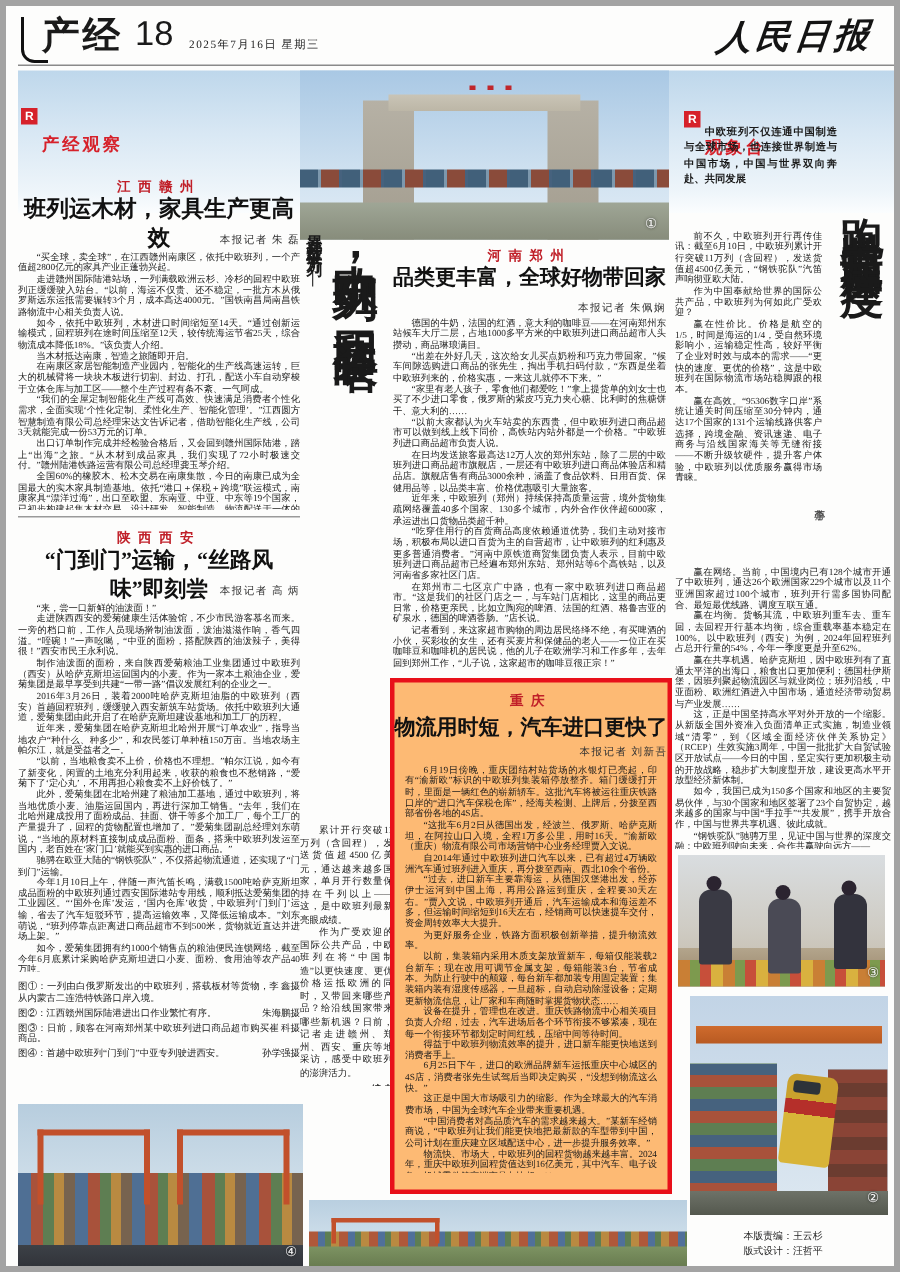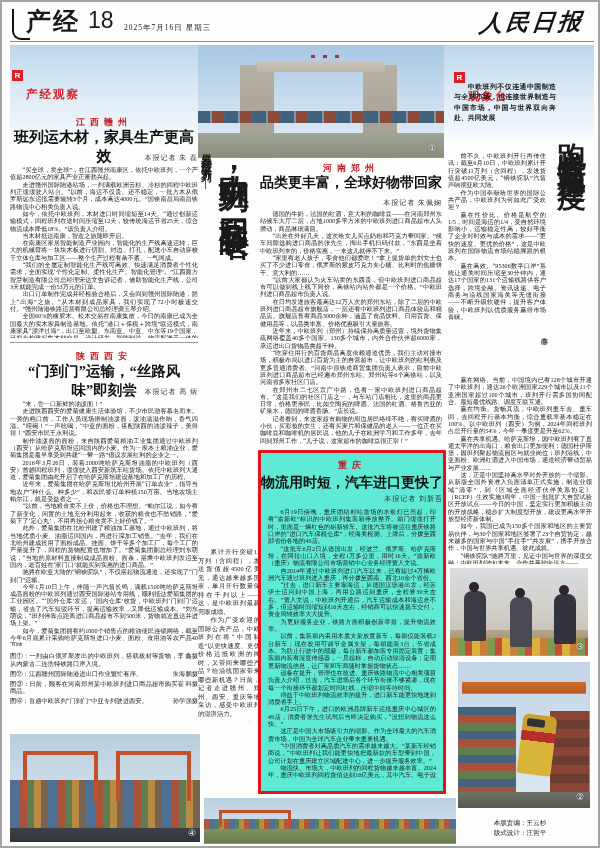--- a/index.html
+++ b/index.html
@@ -1,17 +1,17 @@
 <!DOCTYPE html>
 <html><head>
 <meta charset="utf-8">
 <style>
   html,body{margin:0;padding:0;background:#e9e9e7;}
   #page{position:relative;width:600px;height:848px;background:#fdfdfc;margin:0 auto;
-        overflow:hidden;border:2px solid #a3a3a3;box-sizing:border-box;
+        overflow:hidden;border:4px solid #a3a3a3;box-sizing:border-box;
         font-family:"Liberation Serif","DejaVu Serif",serif;color:#1a1a1a;}
   .abs{position:absolute;}
   
   .bracket{left:10px;top:7px;width:16px;height:29px;border-left:2px solid #111;
            border-bottom:2px solid #111;border-bottom-left-radius:9px;}
   .sec-name{left:24px;top:3px;font-family:"Liberation Sans",sans-serif;font-weight:bold;
             font-size:25px;letter-spacing:2px;}
   .page-no{left:86px;top:5px;font-family:"Liberation Sans",sans-serif;font-size:23px;}
   .page-date{left:122px;top:21px;font-size:7.5px;color:#222;letter-spacing:1px;}
   .masthead{right:14px;top:5px;font-weight:bold;font-style:italic;font-size:23px;
@@ -86,21 +86,21 @@
       linear-gradient(180deg,#c2d4e6,#dde8f1);}
   .photo-train::before{content:'';position:absolute;left:47%;top:36%;width:34px;height:60px;
       background:linear-gradient(180deg,#caa12d 0 28%,#b52f2a 28% 44%,#d8b438 44%);
       border-radius:6px 6px 3px 3px;transform:rotate(7deg);}
   .photo-train::after{content:'';position:absolute;left:52%;top:39%;width:18px;height:8px;
       background:#2e3339;border-radius:2px;transform:rotate(7deg);}
   .pm{color:#f8f8f8;font-size:9px;text-shadow:0 0 2px #222;font-family:"DejaVu Sans",sans-serif;}
   
   .a2rule{left:8px;top:340px;width:188px;height:1px;background:#9a9a9a;}
   .redbox{left:256px;top:448px;width:188px;height:344px;border:3px solid #e8101a;
-          background:#5eead4;box-sizing:border-box;}
+          background:#fdba74;box-sizing:border-box;}
   .redbox .loc{margin-top:6px;}
   .redbox .hl{font-size:14px;margin-top:2px;}
   .redbox .by{margin-top:2px;}
   .redbox .body-txt{margin:4px 7px 0 7px;height:272px;}
 </style>
 </head>
 <body>
 
 <div id="page">
 

